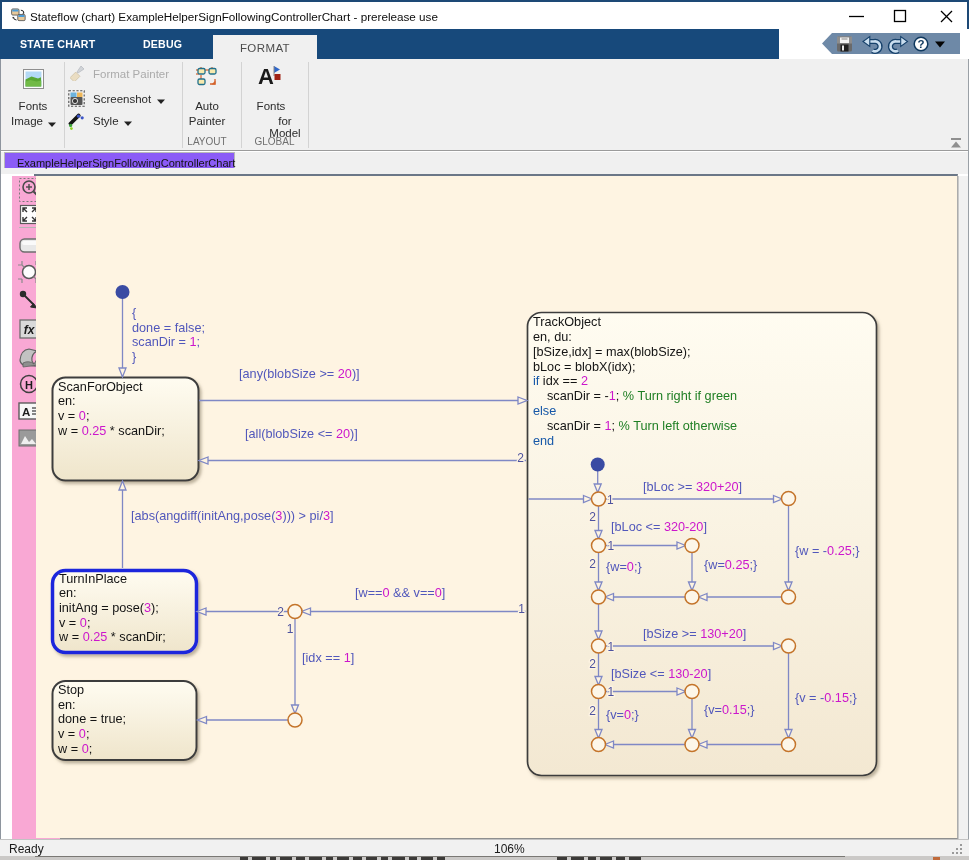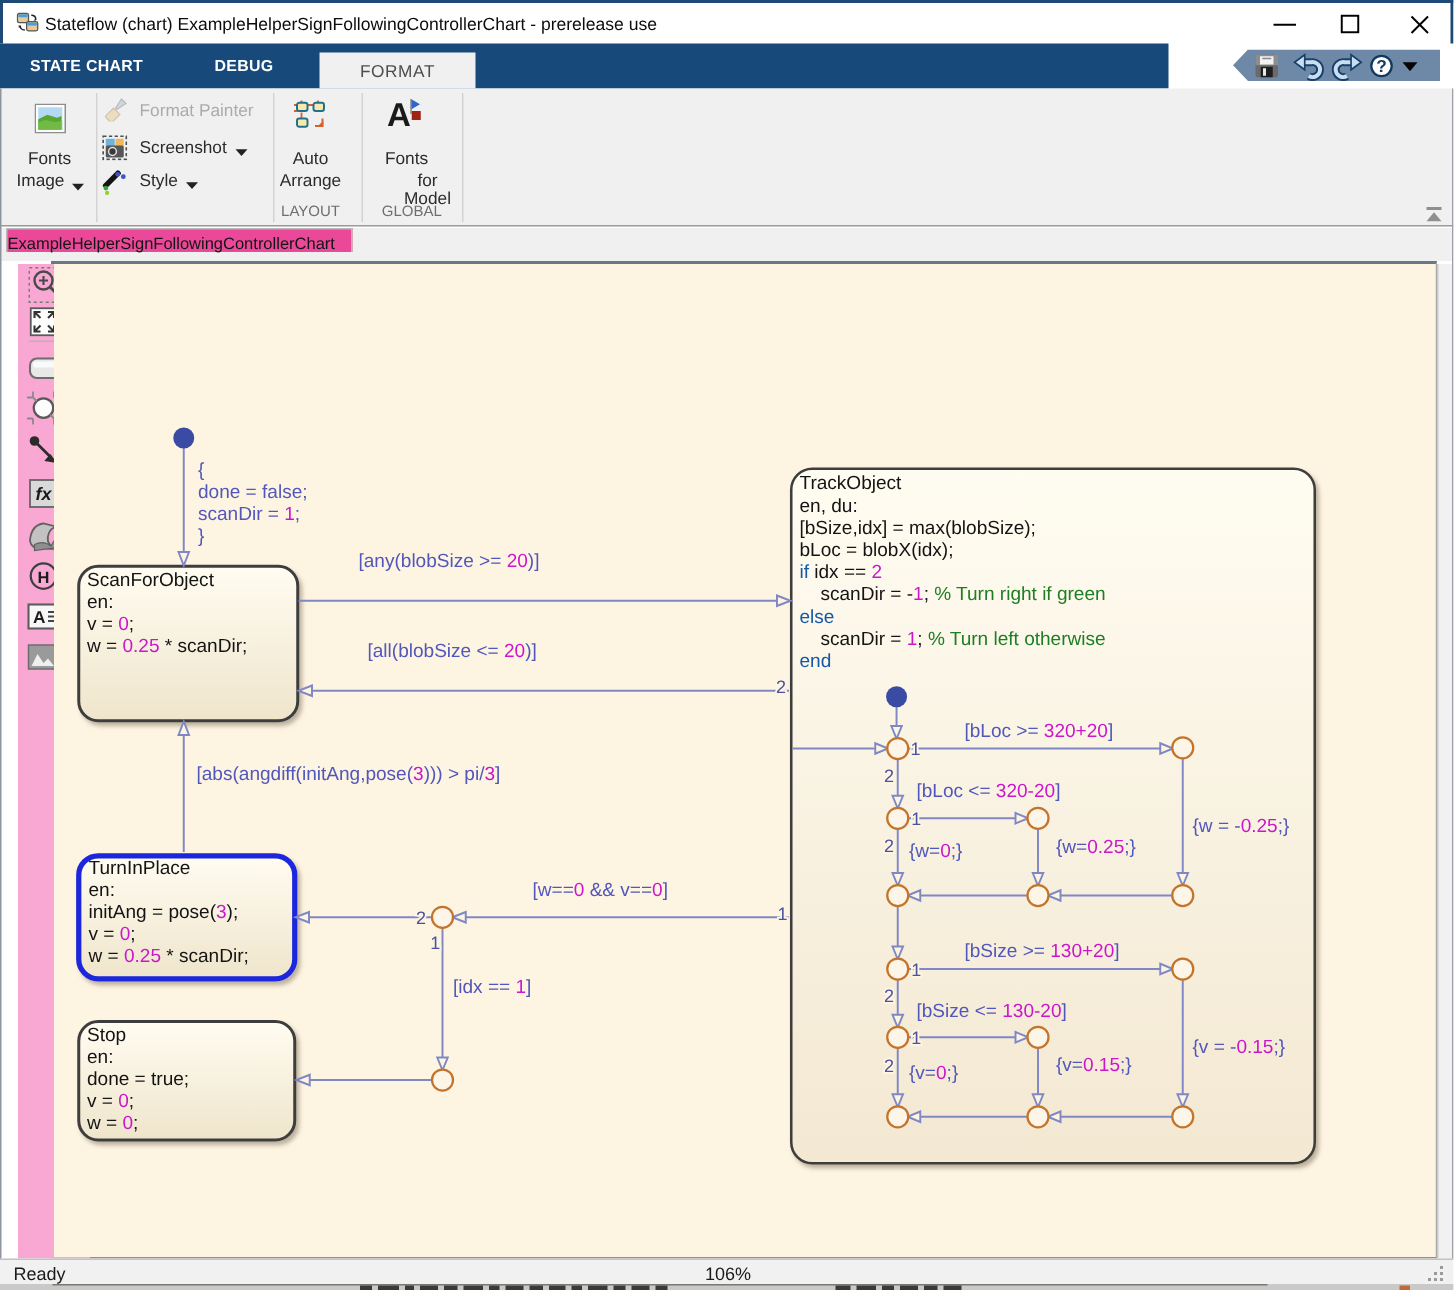--- a/index.html
+++ b/index.html
@@ -15,23 +15,23 @@
   font-size:10.6px; font-weight:700; letter-spacing:0.2px; }
 #fmttab { position:absolute; left:213px; top:6px; width:104px; height:24px; background:#f0f0f0;
   color:#4d4d4d; font-size:11.5px; font-weight:400; text-align:center; line-height:27px; letter-spacing:0.4px;}
 #ribbon { left:0; top:59px; width:969px; height:92px; background:#f0f0f0;
   border-bottom:1px solid #9b9b9b; }
 .rsep { position:absolute; top:3px; width:1px; height:86px; background:#d3d3d3; }
 .rlabel { position:absolute; top:77px; font-size:10px; color:#6f6f6f; text-align:center; }
 .rtext { position:absolute; font-size:11.5px; color:#2b2b2b; }
 .rtextc { position:absolute; font-size:11.5px; color:#2b2b2b; text-align:center; }
 #docstrip { left:0; top:152px; width:969px; height:22px; background:#f0f0f0; }
-#doctab { position:absolute; left:4px; top:0px; width:231px; height:16px; background:#ec4899;
+#doctab { position:absolute; left:4px; top:0px; width:231px; height:16px; background:#8b5cf6;
   border:1px solid #b9b9b9; border-bottom:none; font-size:11px; color:#141414;
-  padding-left:0; line-height:21px; }
+  padding-left:12px; line-height:21px; }
 #canvasborder { left:34px; top:174px; width:924px; height:665px; background:#fef4e2;
   border:2px solid #6b7787; border-right:1px solid #ababab; border-bottom:1px solid #8f8f8f; }
 #palette { left:12px; top:176px; width:48px; height:663px; background:#f9a8d4; }
 #chartcanvas { left:36px; top:176px; width:921px; height:662px; background:#fef4e2; }
 #rightstrip { left:958px; top:176px; width:11px; height:663px; background:#f1f1f1; border-left:1px solid #c9c9c9;}
 #statusbar { left:0; top:839px; width:969px; height:17px; background:#f1f1f1;
   border-top:1px solid #c2c2c2; font-size:12px; color:#1a1a1a; }
 #bottomstrip { left:0; top:856px; width:969px; height:4px; background:#c9c7c5; }
 #bottomstrip svg { display:block; }
 svg text { font-family:"Liberation Sans", sans-serif; }
@@ -156,21 +156,21 @@
         <line x1="6" y1="9" x2="6" y2="13"></line>
           <line x1="17" y1="1" x2="17" y2="3"></line>
       </g>
       <rect x="3" y="2.5" width="7" height="5.5" rx="1.5" fill="#f7e9ae" stroke="#20708c" stroke-width="1.3"></rect>
       <rect x="14" y="2.5" width="7" height="5.5" rx="1.5" fill="#f7e9ae" stroke="#20708c" stroke-width="1.3"></rect>
       <rect x="3" y="13" width="7" height="5.5" rx="1.5" fill="#f7e9ae" stroke="#20708c" stroke-width="1.3"></rect>
       <path d="M15,18 l5,0 0,-5" fill="none" stroke="#d4622a" stroke-width="1.3"></path>
       <path d="M20.5,18.5 l-4,0 4,-4 z" fill="#d4622a"></path>
     </svg>
     <div class="rtextc" style="left:177px;top:41px;width:60px;">Auto</div>
-    <div class="rtextc" style="left:177px;top:56px;width:60px;">Arrange</div>
+    <div class="rtextc" style="left:177px;top:56px;width:60px;">Painter</div>
 
     <svg class="abs" style="left:257px;top:5px;" width="26" height="22" viewBox="0 0 26 22">
       <text x="1" y="20" font-size="22" font-weight="bold" font-family="Liberation Serif,serif" fill="#1a1a1a">A</text>
       <path d="M17,2 l6,3.5 -6,3.5 z" fill="#2e66c9"></path>
       <line x1="17" y1="2" x2="17" y2="12" stroke="#888" stroke-width="1"></line>
       <rect x="17.5" y="10" width="6" height="6" fill="#a02214"></rect>
     </svg>
     <div class="rtextc" style="left:241px;top:41px;width:60px;">Fonts</div>
     <div class="rtextc" style="left:241px;top:56px;width:60px;padding-left:28px;">for Model</div>
 
@@ -437,21 +437,21 @@
         <text x="596" y="668" text-anchor="end">2</text>
         <text x="607.5" y="696">1</text>
         <text x="596" y="714.5" text-anchor="end">2</text>
       </g>
     </svg>
   </div>
   <div class="abs" id="rightstrip"></div>
 
   <div class="abs" id="statusbar">
     <div class="abs" style="left:9px;top:2px;">Ready</div>
-    <div class="abs" style="left:470px;top:2px;">106%</div>
+    <div class="abs" style="left:494px;top:2px;">106%</div>
     <svg class="abs" style="left:950px;top:3px;" width="14" height="13">
       <g fill="#9a9a9a">
         <rect x="10" y="1" width="2" height="2"></rect>
           <rect x="10" y="5" width="2" height="2"></rect>
         <rect x="10" y="9" width="2" height="2"></rect>
           <rect x="6" y="5" width="2" height="2"></rect>
         <rect x="6" y="9" width="2" height="2"></rect>
           <rect x="2" y="9" width="2" height="2"></rect>
       </g>
     </svg>

